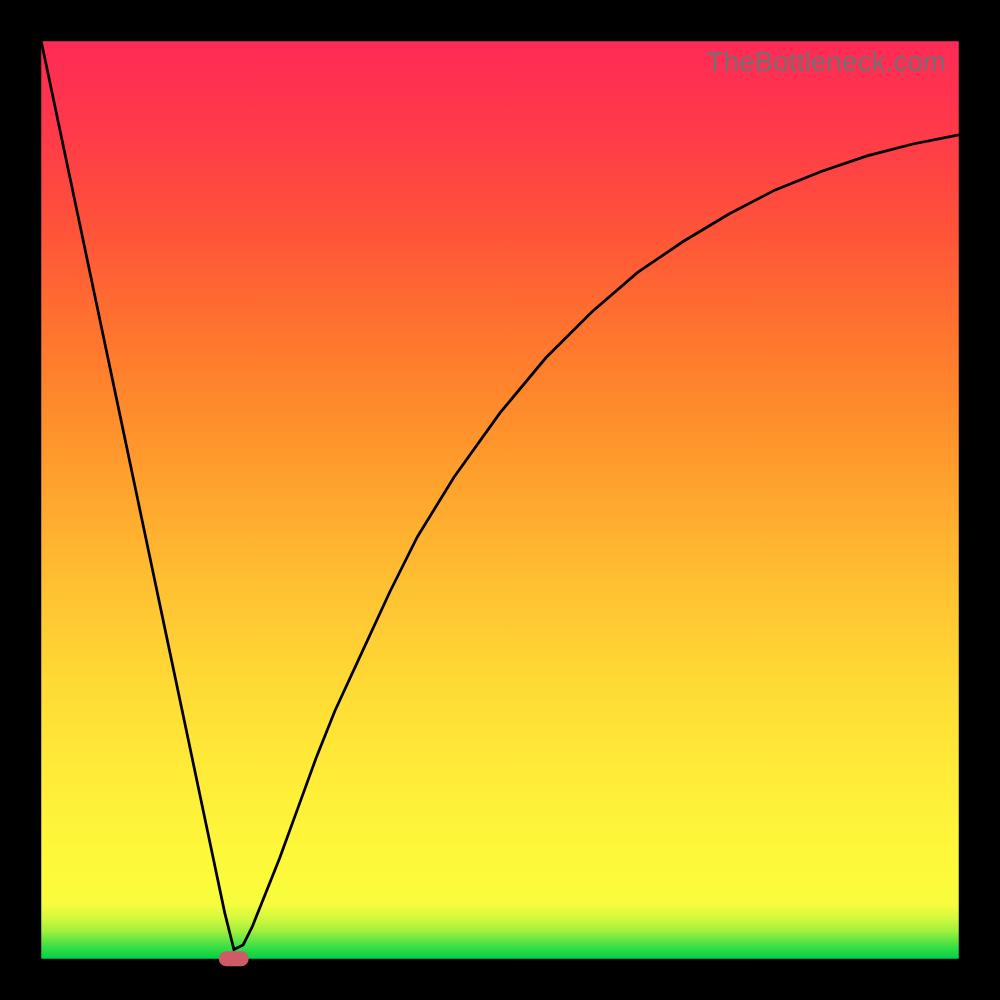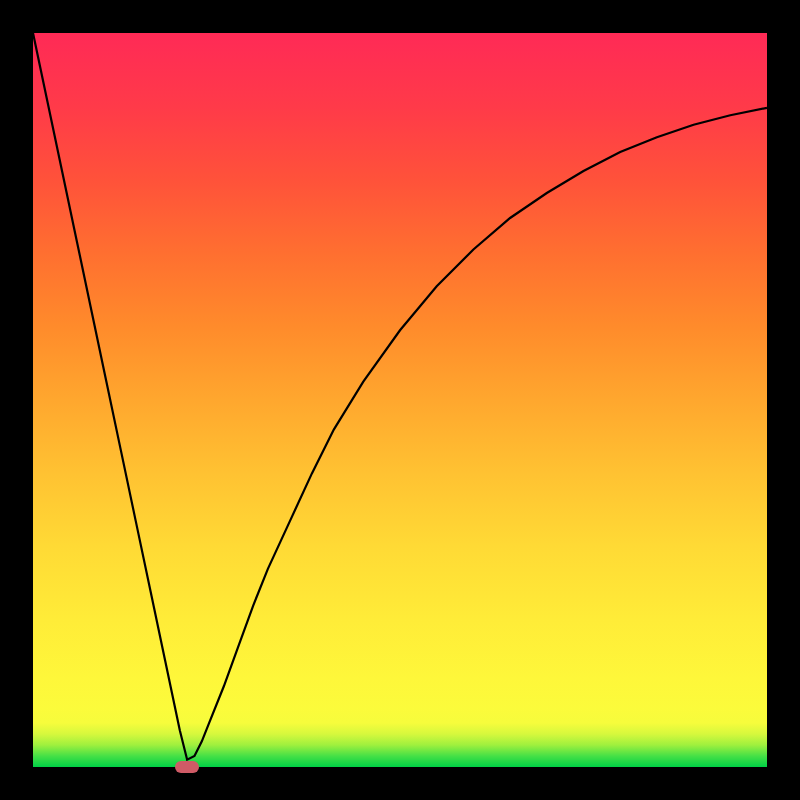--- a/index.html
+++ b/index.html
@@ -69,20 +69,21 @@
     border-radius: 6px;
     background: #cf5b66;
     transform: translate(-50%, -50%);
   }
 </style>
 </head>
 <body>
 
 <div class="frame">
   <div class="plot-area">
+    <div class="watermark">TheBottleneck.com</div>
 
     <svg class="curve" viewBox="0 0 734 734" preserveAspectRatio="none">
       <path id="curve-path" fill="none" stroke-width="2.2" stroke="#000000" d="M0.00 0.00 L14.68 69.73 L29.36 139.46 L44.04 209.19 L58.72 278.92 L73.40 348.65 L88.08 418.38 L102.76 488.11 L117.44 557.84 L132.12 627.57 L146.80 697.30 L154.14 726.66 L161.48 722.99 L168.82 708.31 L176.16 689.96 L190.84 653.26 L205.52 612.89 L220.20 572.52 L234.88 535.82 L256.90 488.11 L278.92 440.40 L300.94 396.36 L330.30 348.65 L367.00 297.27 L403.70 253.23 L440.40 216.53 L477.10 184.97 L513.80 160.01 L550.50 137.99 L587.20 118.91 L623.90 104.23 L660.60 91.75 L697.30 82.21 L734.00 74.87"></path>
     </svg>
 
     <div class="marker" id="min-marker" style="background: rgb(207, 91, 102); left: 154.14px; top: 734px;"></div>
   </div>
 </div>
 
 </body></html>

